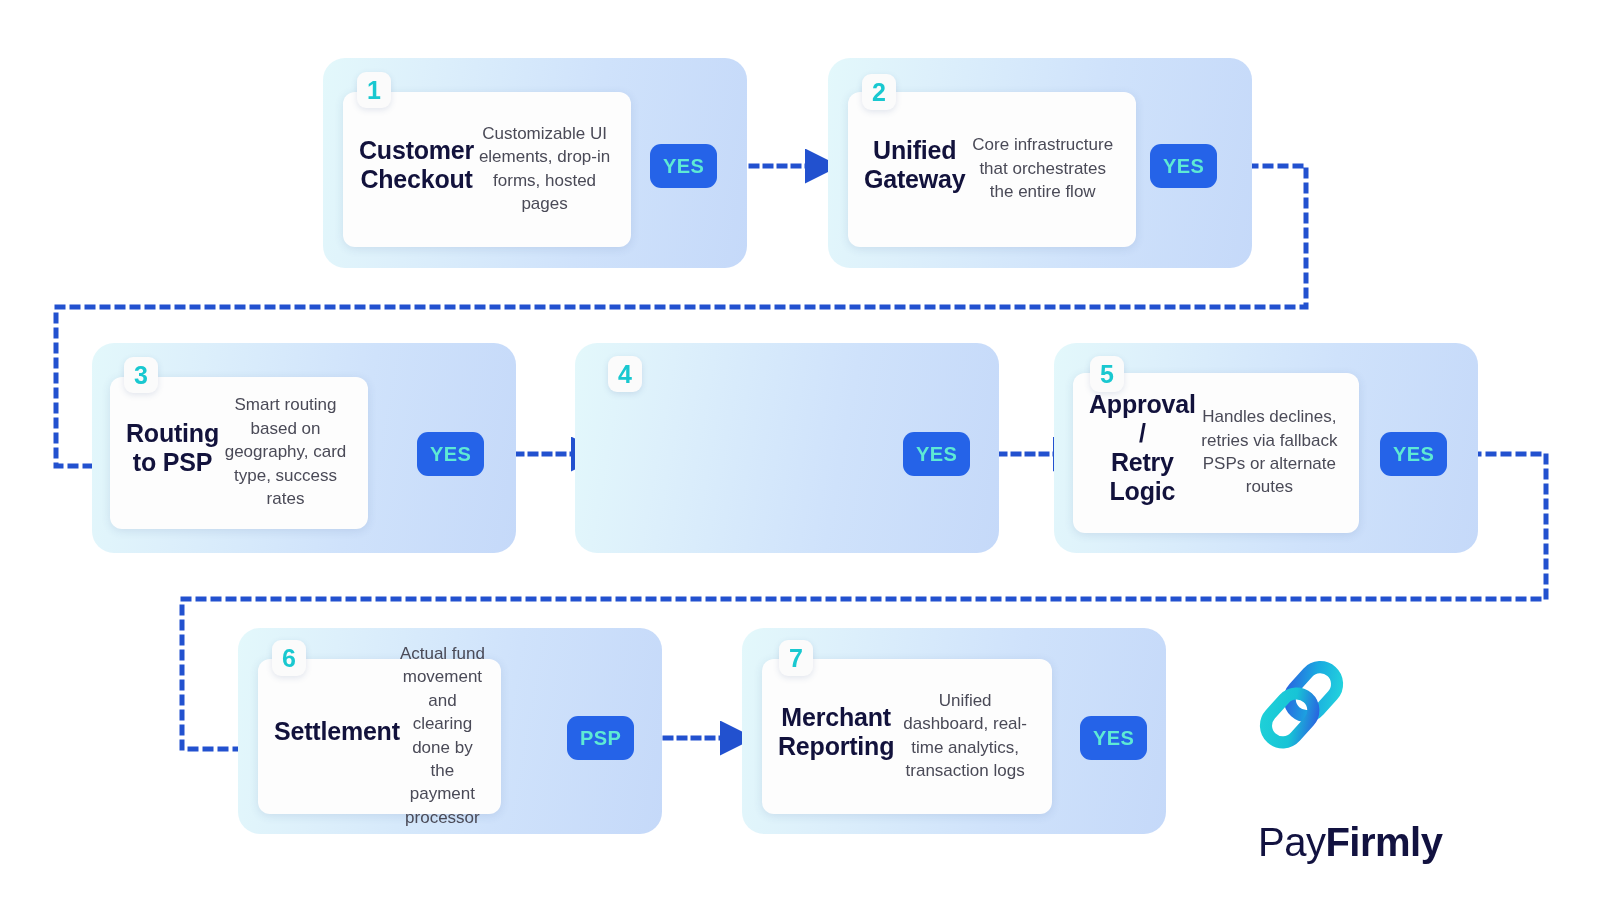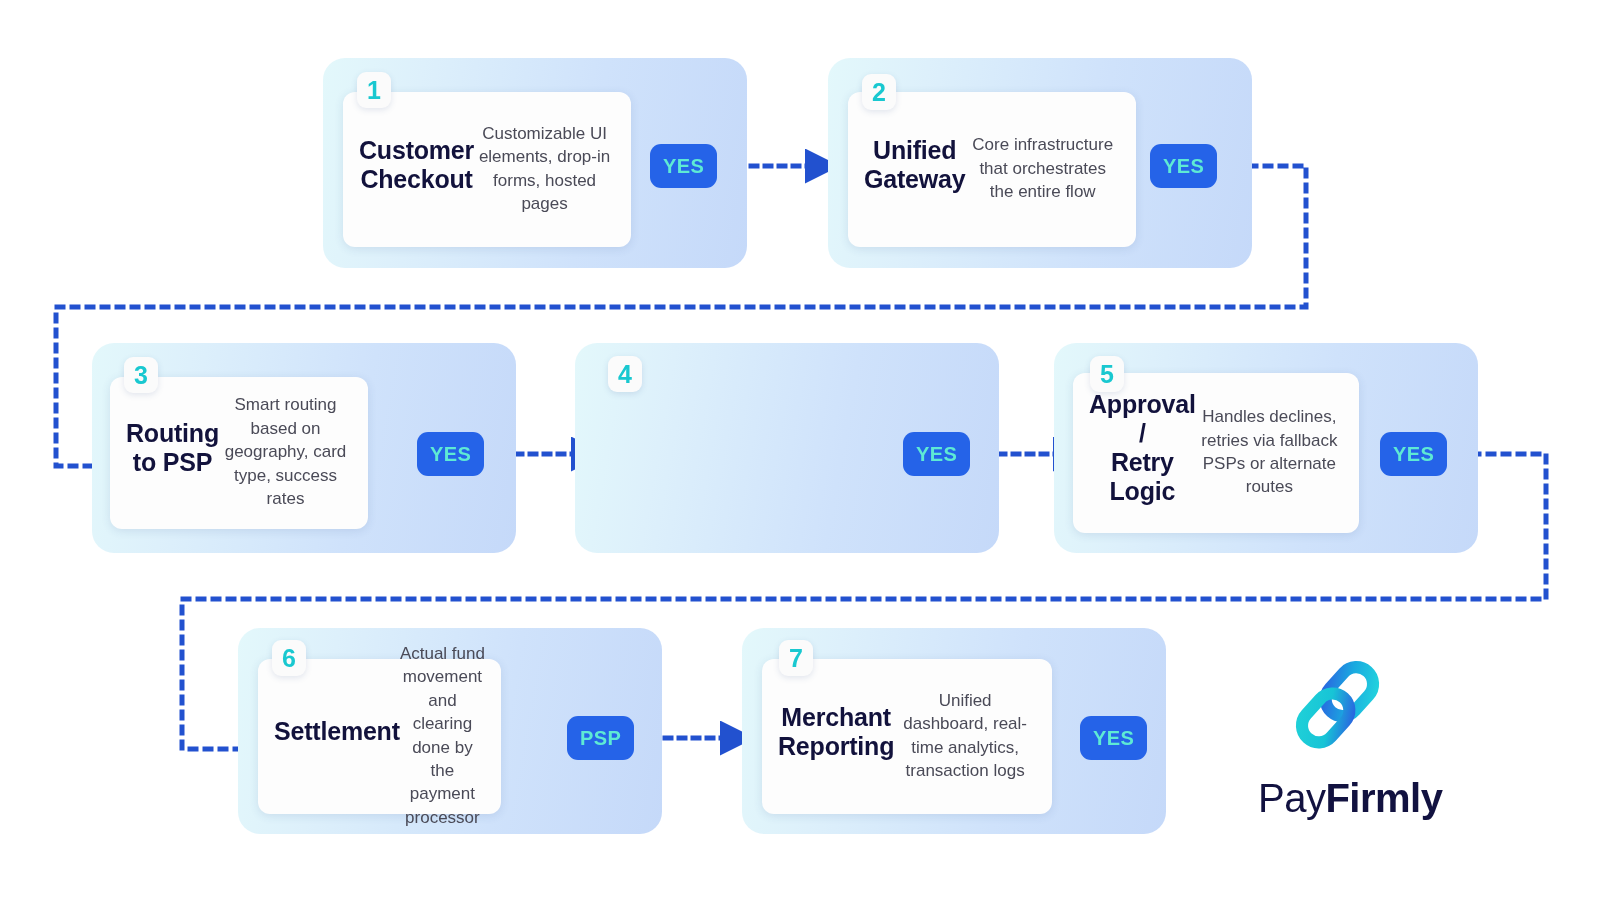--- a/index.html
+++ b/index.html
@@ -82,21 +82,21 @@
     border-radius:11px;
     display:flex;align-items:center;justify-content:center;
     height:44px;
     padding:0 13px;
   }
 
   
   .logo-wrap{
     position:absolute;
     z-index:5;
-    display:flex;flex-direction:column;align-items:center;
+    display:flex;flex-direction:column;gap:44px;
   }
   .logo-mark{width:112px;height:112px;display:block;}
   .logo-text{
     margin-top:4px;
     font-size:40px;
     color:#121240;
     letter-spacing:-0.5px;
     white-space:nowrap;
   }
   .logo-text .lt-light{font-weight:normal;}

